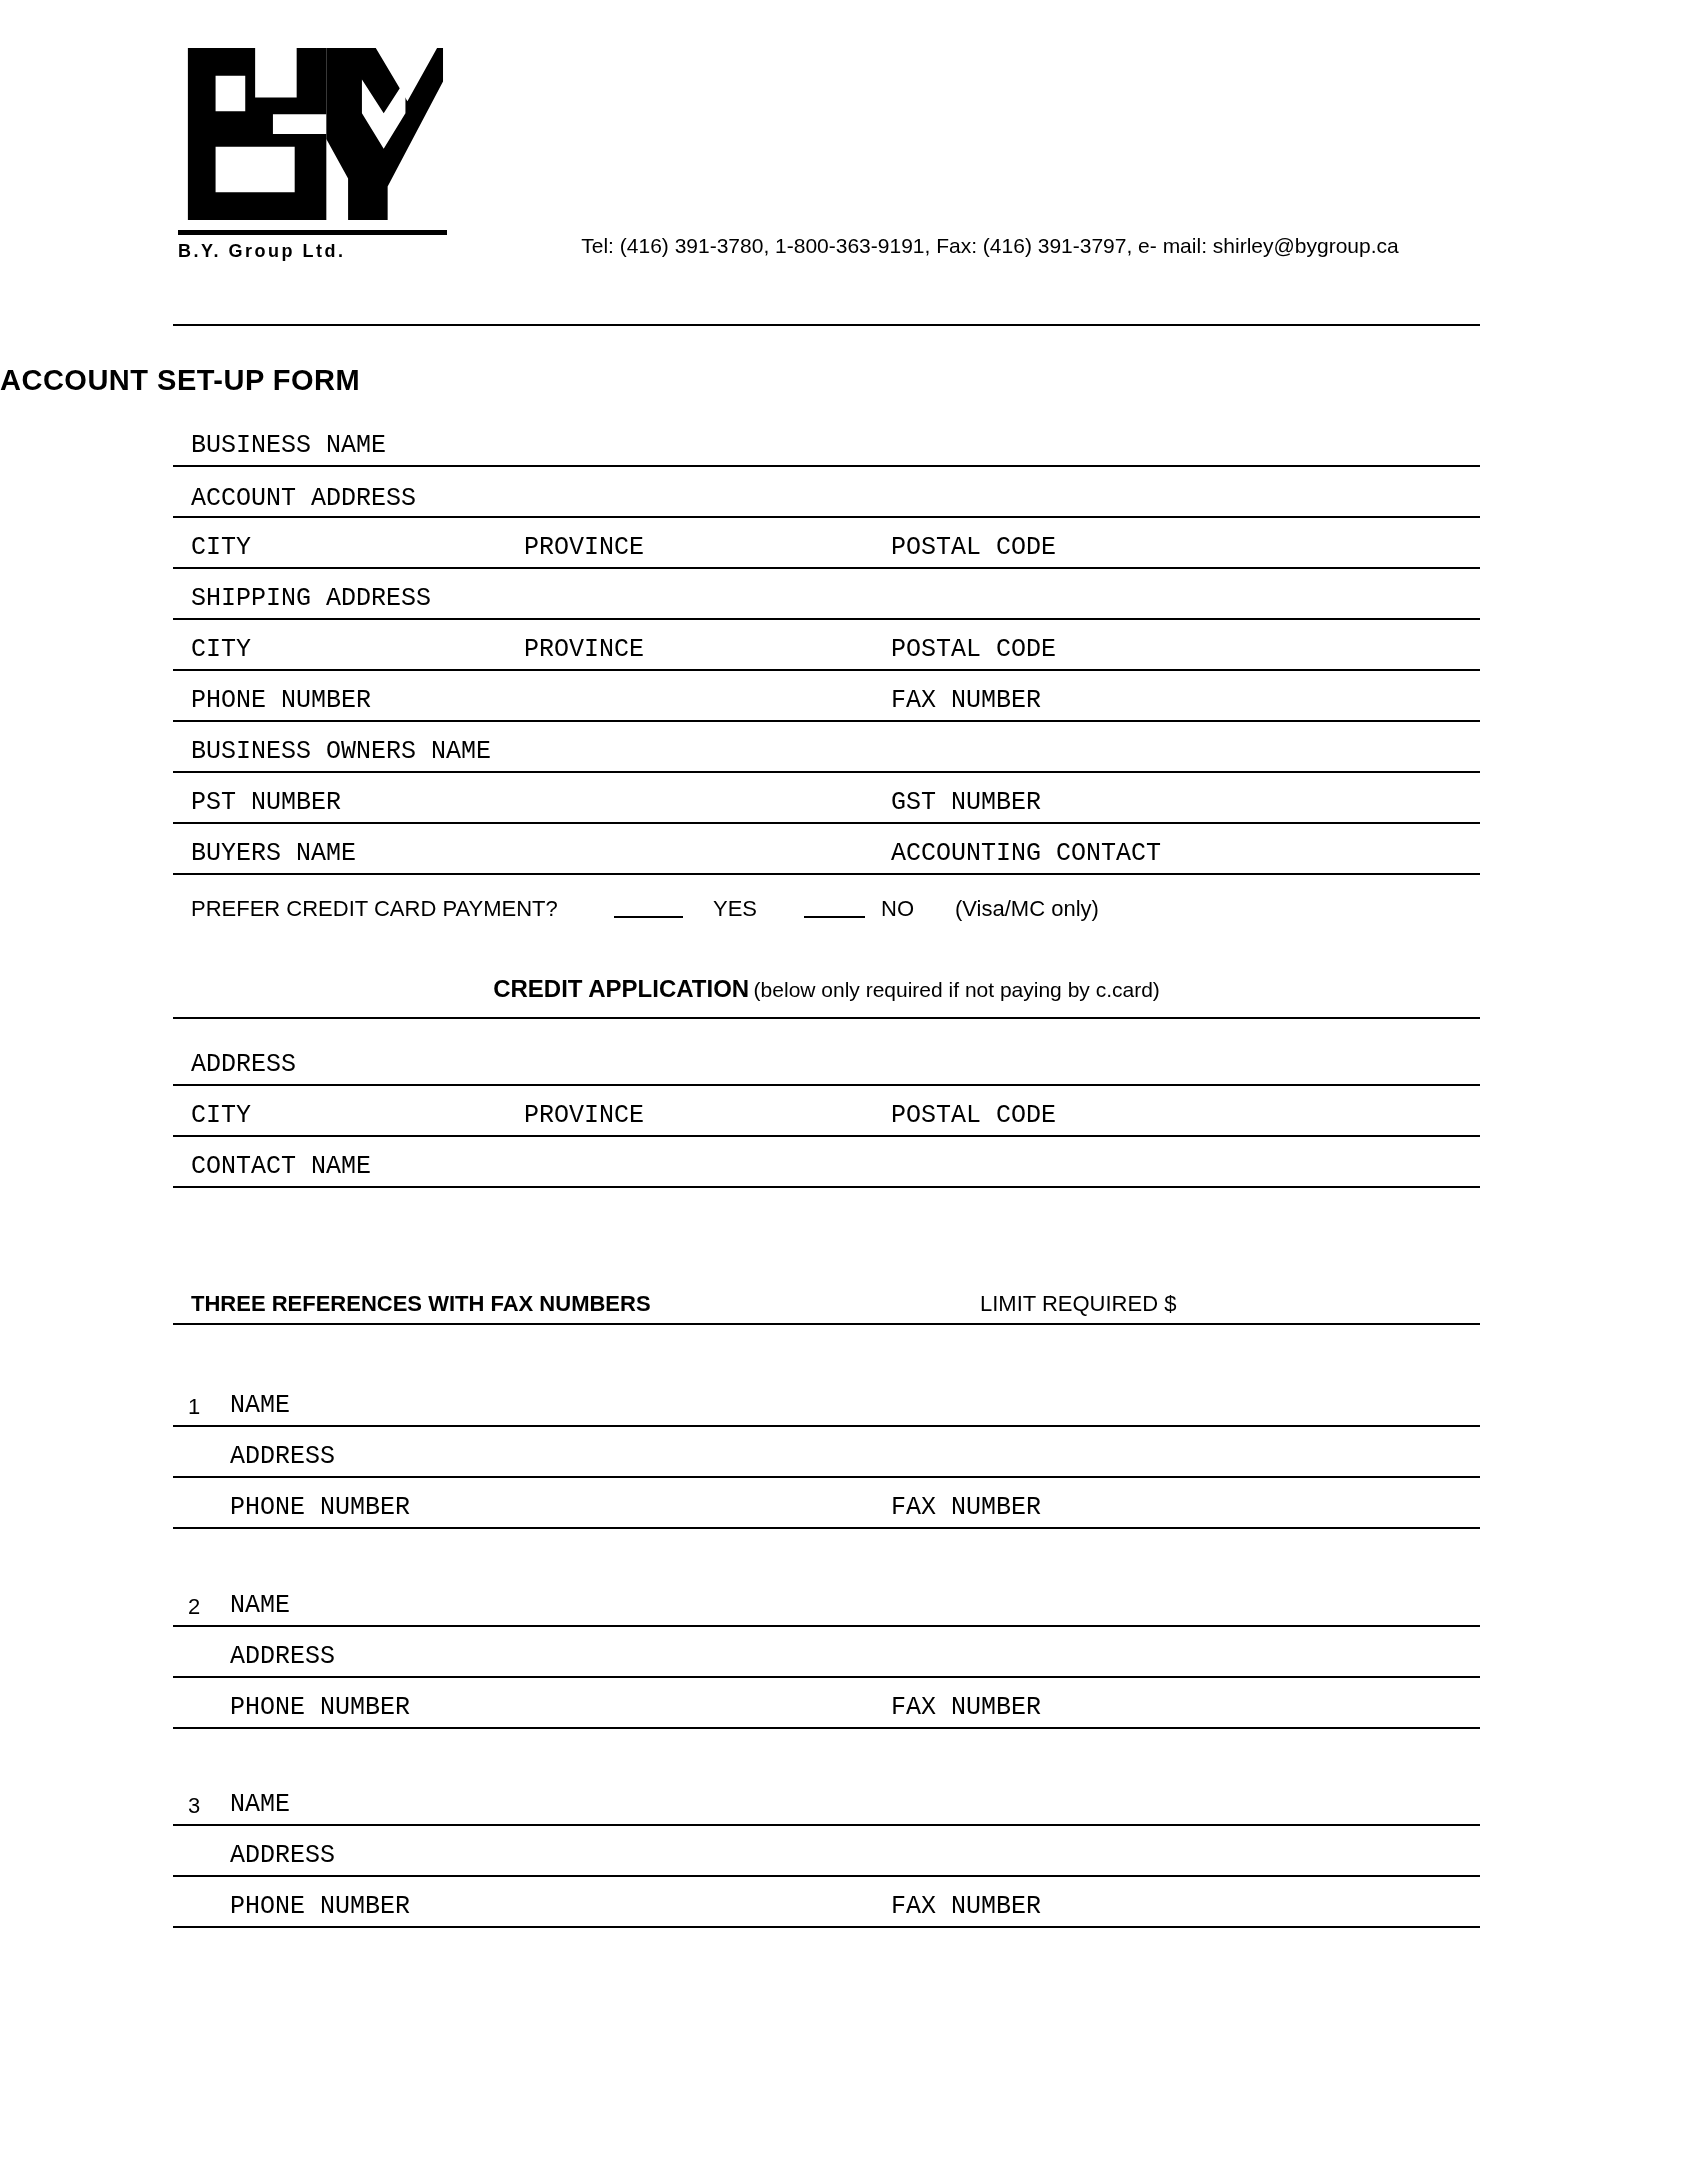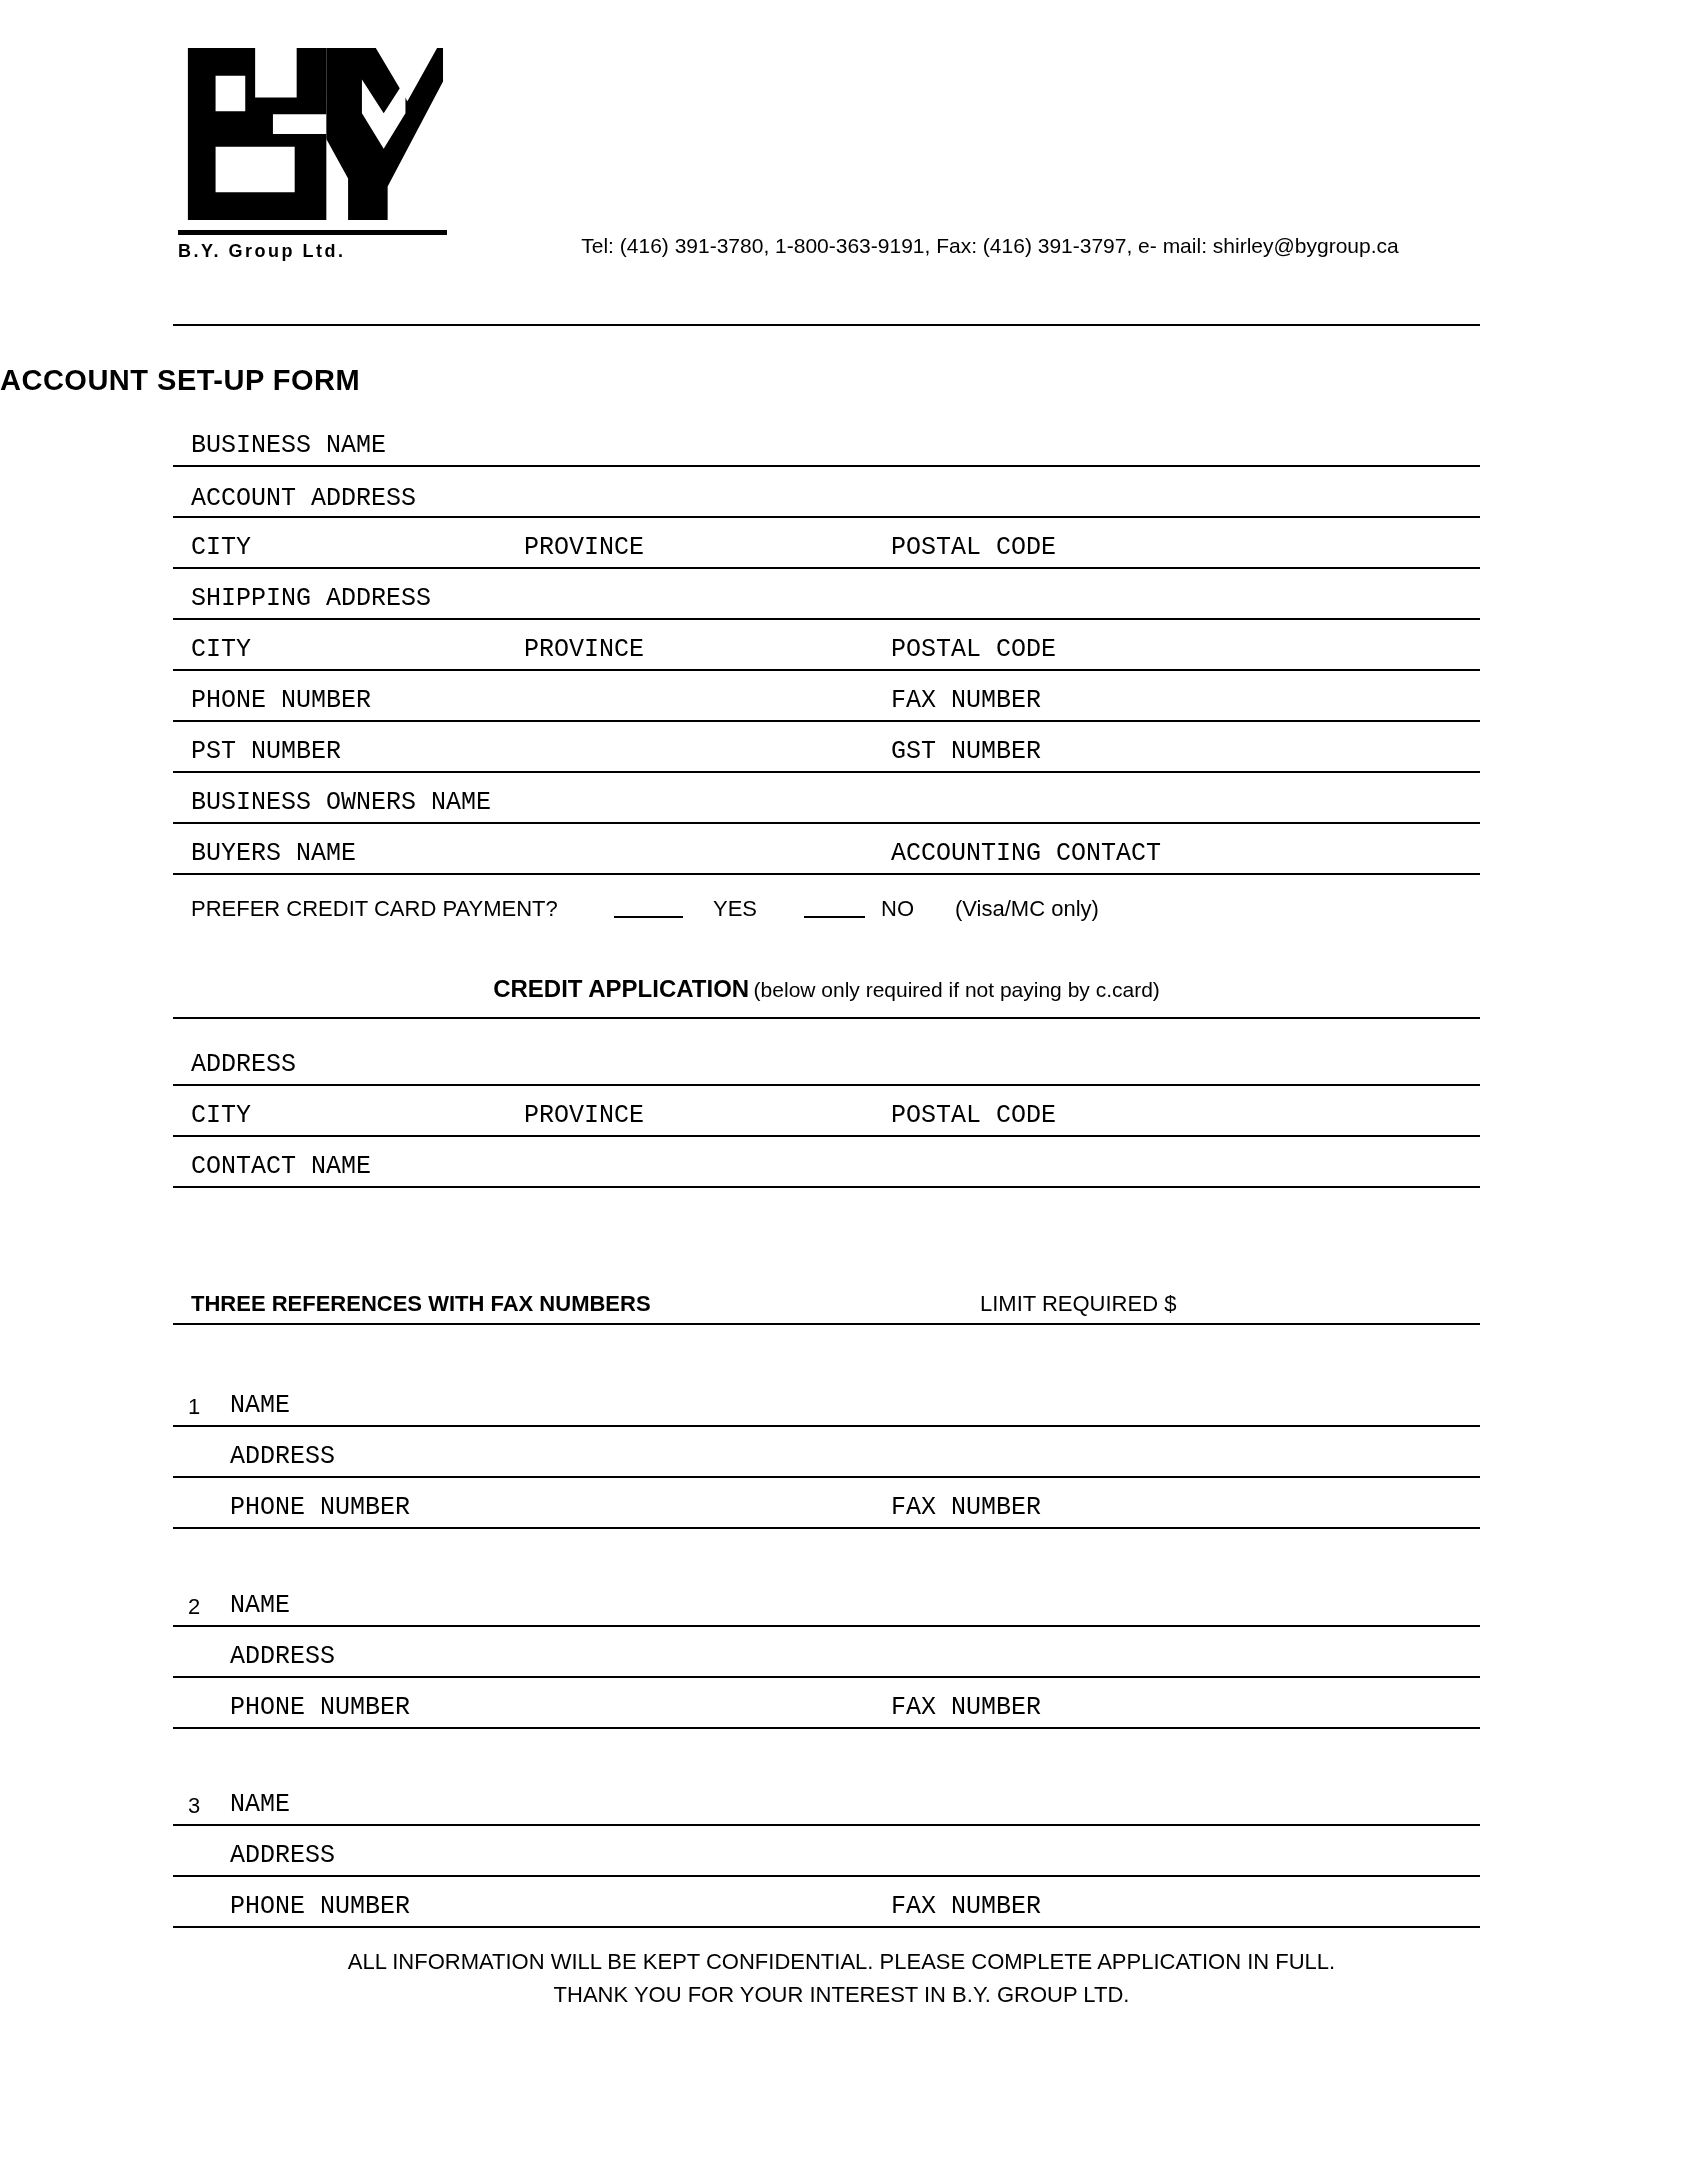--- a/index.html
+++ b/index.html
@@ -268,26 +268,26 @@
       <span class="lbl c2">PROVINCE</span>
       <span class="lbl c3">POSTAL CODE</span>
     </div>
 
     <div class="row">
       <span class="lbl c1">PHONE NUMBER</span>
       <span class="lbl c3">FAX NUMBER</span>
     </div>
 
     <div class="row">
+      <span class="lbl c1">BUSINESS OWNERS NAME</span>
+    </div>
+
+    <div class="row">
       <span class="lbl c1">PST NUMBER</span>
       <span class="lbl c3">GST NUMBER</span>
-    </div>
-
-    <div class="row">
-      <span class="lbl c1">BUSINESS OWNERS NAME</span>
     </div>
 
     <div class="row">
       <span class="lbl c1">BUYERS NAME</span>
       <span class="lbl c3">ACCOUNTING CONTACT</span>
     </div>
 
     <div class="ccrow">
       <span class="lbl cc-q">PREFER CREDIT CARD PAYMENT?</span>
       <span class="cc-blank1"></span>
@@ -358,19 +358,15 @@
     </div>
     <div class="row">
       <span class="lbl ind2">ADDRESS</span>
     </div>
     <div class="row">
       <span class="lbl ind2">PHONE NUMBER</span>
       <span class="lbl c3">FAX NUMBER</span>
     </div>
   </div>
 
-  <div class="footer">
-    <div>ALL INFORMATION WILL BE KEPT CONFIDENTIAL.  PLEASE COMPLETE APPLICATION IN FULL.</div>
-    <div>THANK YOU FOR YOUR INTEREST IN B.Y. GROUP LTD.</div>
-  </div>
 
 </div>
 
 
 </body></html>

